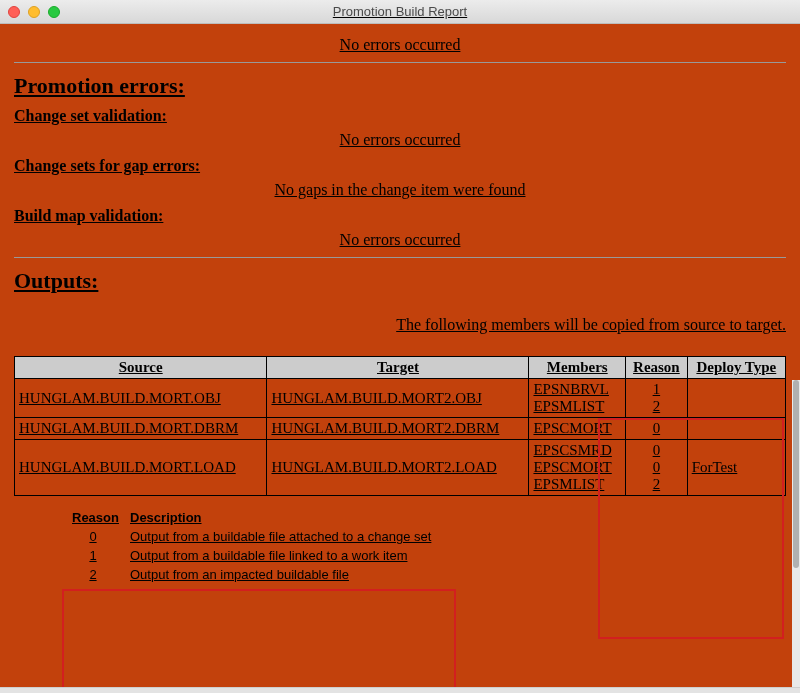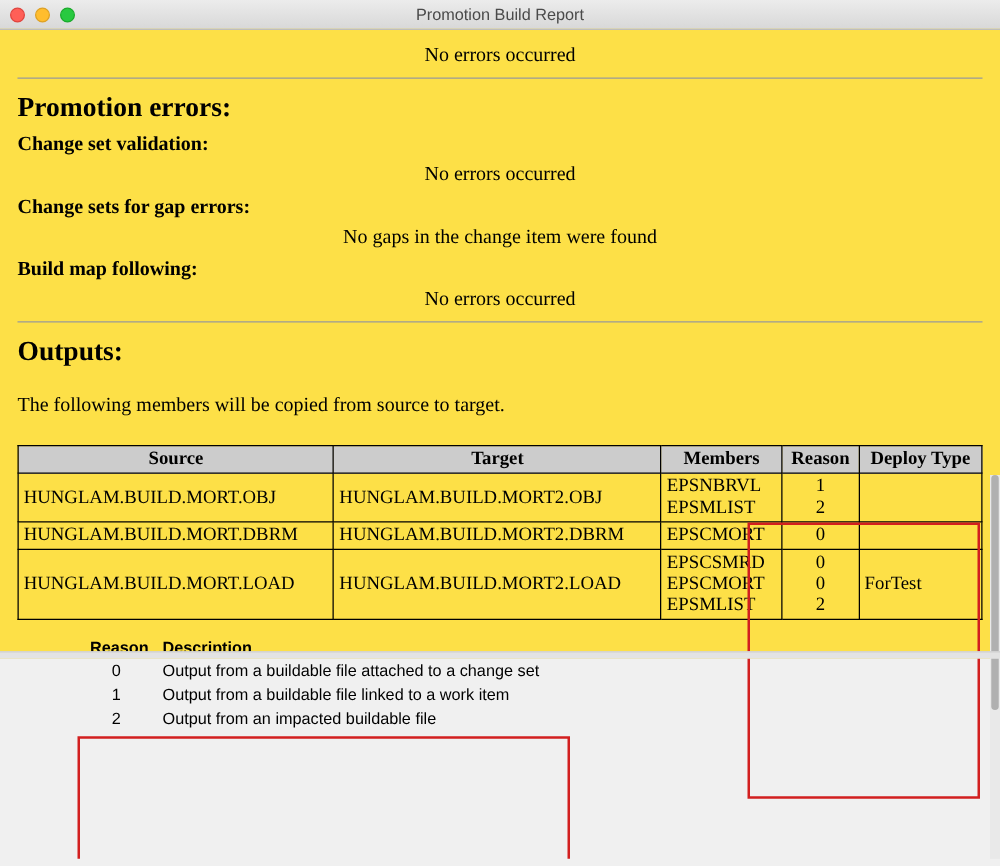--- a/index.html
+++ b/index.html
@@ -9,23 +9,24 @@
     font-size: 16px;
     color: #000;
     background: #f0f0f0;
     width: 800px;
     height: 693px;
     overflow: hidden;
     position: relative;
   }
   .window {
     width: 800px;
-    height: 527px;
-    background: #fde047;
-    position: relative;
+    height: 693px;
+    background: #c2410c;
+    position: relative;
+    text-decoration: underline;
   }
   .titlebar {
     height: 24px;
     background: linear-gradient(#ececec, #d8d8d8);
     border-bottom: 1px solid #bdbdbd;
     display: flex;
     align-items: center;
     padding: 0 8px;
     position: relative;
   }
@@ -45,21 +46,21 @@
     padding: 6px 14px 10px 14px;
     height: calc(693px - 24px - 6px);
     overflow: hidden;
     position: relative;
   }
   .indent { margin-left: 18px; }
   .sec-line { margin: 6px 0 4px 0; text-align: center; }
   .hr { border: none; border-top: 1px solid #999; margin: 8px 0; }
   h2.big { font-size: 22px; font-weight: bold; margin: 10px 0 8px 0; }
   .sub { font-size: 16px; font-weight: bold; margin: 8px 0 4px 0; }
-  p.plain { margin: 22px 0; }
+  p.plain { margin: 22px 0; text-align: right; }
   table.out {
     border-collapse: collapse;
     width: 100%;
     font-size: 15px;
     margin-top: 6px;
   }
   table.out th, table.out td {
     border: 1px solid #000;
     padding: 2px 4px;
     vertical-align: middle;
@@ -139,21 +140,21 @@
     <hr class="hr">
 
     <h2 class="big">Promotion errors:</h2>
 
     <div class="sub">Change set validation:</div>
     <p class="sec-line indent">No errors occurred</p>
 
     <div class="sub">Change sets for gap errors:</div>
     <p class="sec-line indent">No gaps in the change item were found</p>
 
-    <div class="sub">Build map following:</div>
+    <div class="sub">Build map validation:</div>
     <p class="sec-line indent">No errors occurred</p>
 
     <hr class="hr">
 
     <h2 class="big">Outputs:</h2>
     <p class="plain">The following members will be copied from source to target.</p>
 
     <table class="out">
       <thead>
         <tr>

